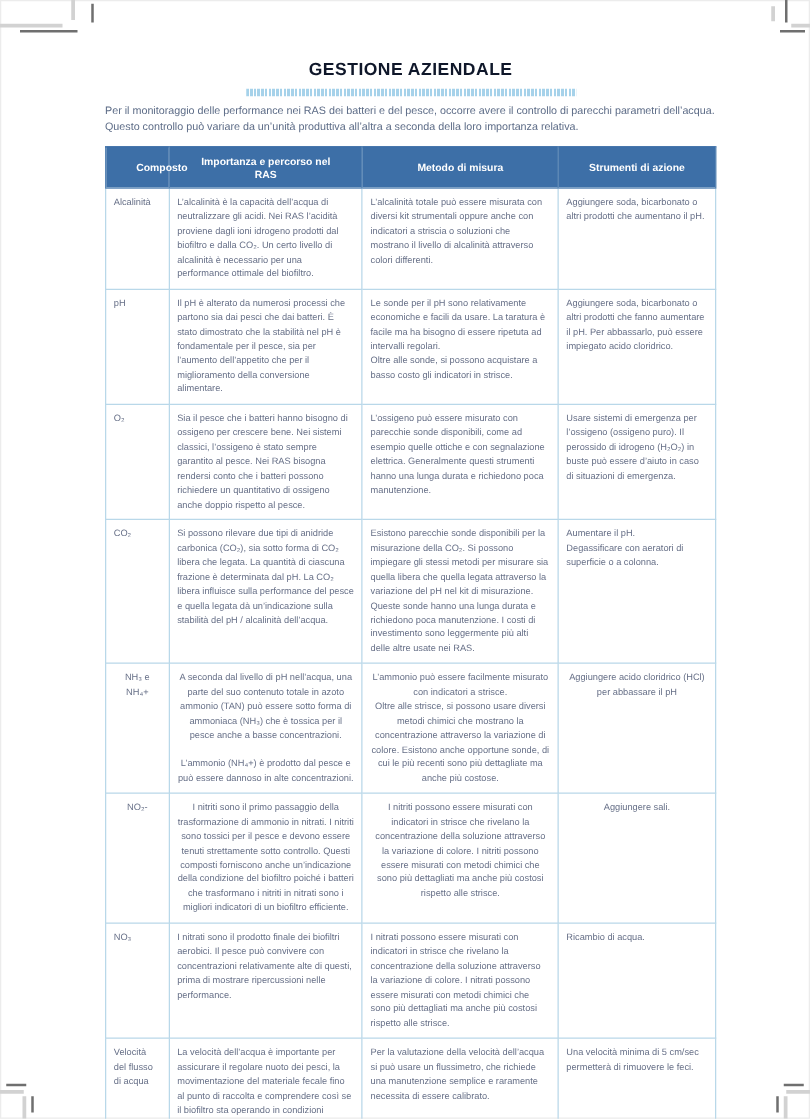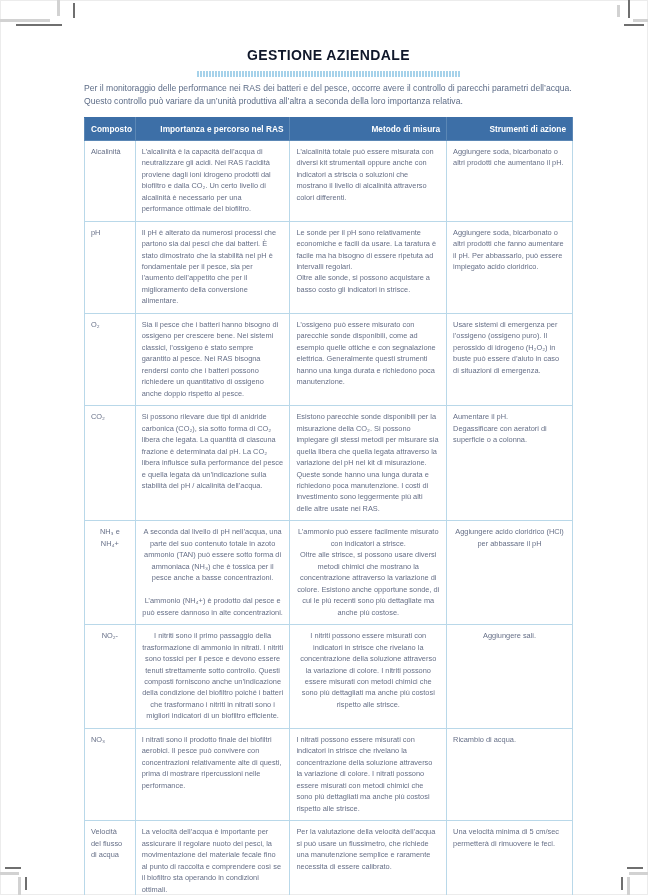--- a/index.html
+++ b/index.html
@@ -51,22 +51,22 @@
   }
   col.c1 { width: 10.4%; }
   col.c2 { width: 31.7%; }
   col.c3 { width: 32.1%; }
   col.c4 { width: 25.8%; }
   th {
     background: #3d6fa7;
     color: #ffffff;
     font-size: 8.3px;
     font-weight: bold;
-    text-align: right;
-    padding: 6px 6px;
+    text-align: center;
+    padding: 6px 24px;
     border: 1px solid #5b87b5;
     border-top-color: #3d6fa7;
   }
   td {
     border: 1px solid #b9d8e9;
     padding: 5px 6px 6px;
     font-size: 7.4px;
     line-height: 1.55;
     color: #666f87;
     vertical-align: top;

